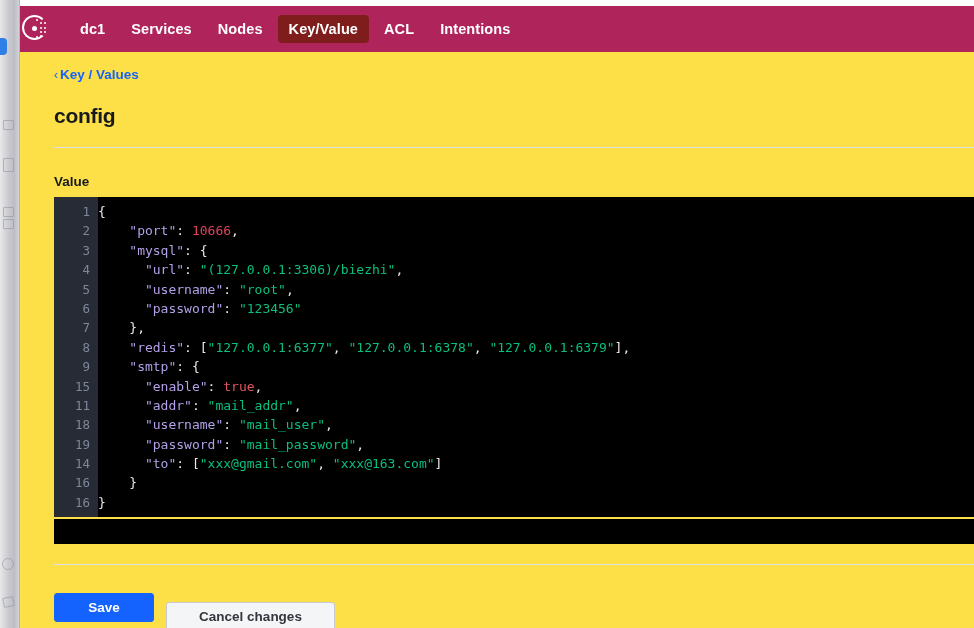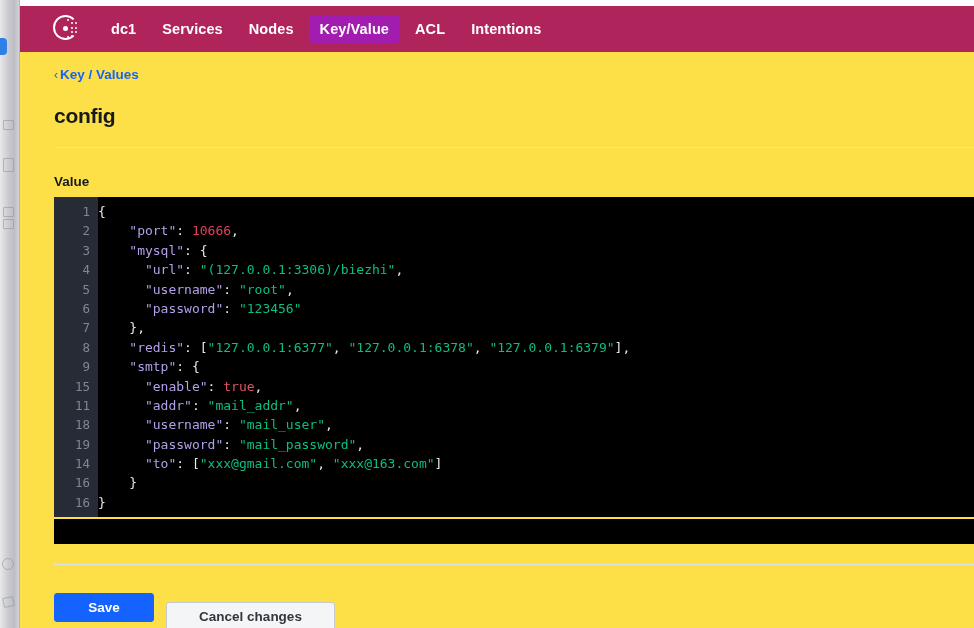--- a/index.html
+++ b/index.html
@@ -57,21 +57,21 @@
   }
 
   
   .navbar {
     position: absolute;
     left: 20px; top: 6px;
     width: 954px; height: 46px;
     background: #b0245c;
     display: flex;
     align-items: center;
-    padding-left: 32px;
+    padding-left: 1px;
   }
   .logo {
     width: 30px; height: 30px;
     position: relative;
     flex: 0 0 auto;
     margin-right: 18px;
   }
   .logo .ring {
     position: absolute;
     left: 1px; top: 1px;
@@ -97,21 +97,21 @@
   .nav-item {
     color: #ffffff;
     font-size: 14.5px;
     font-weight: bold;
     padding: 6px 11px;
     border-radius: 4px;
     white-space: nowrap;
     cursor: pointer;
     letter-spacing: .1px;
   }
-  .nav-item.active { background: #a21caf; }
+  .nav-item.active { background: #7f1d1d; }
 
   
   .page {
     position: absolute;
     left: 20px; top: 52px;
     width: 954px; height: 576px;
     background: #fde047;
   }
 
   .breadcrumb {

